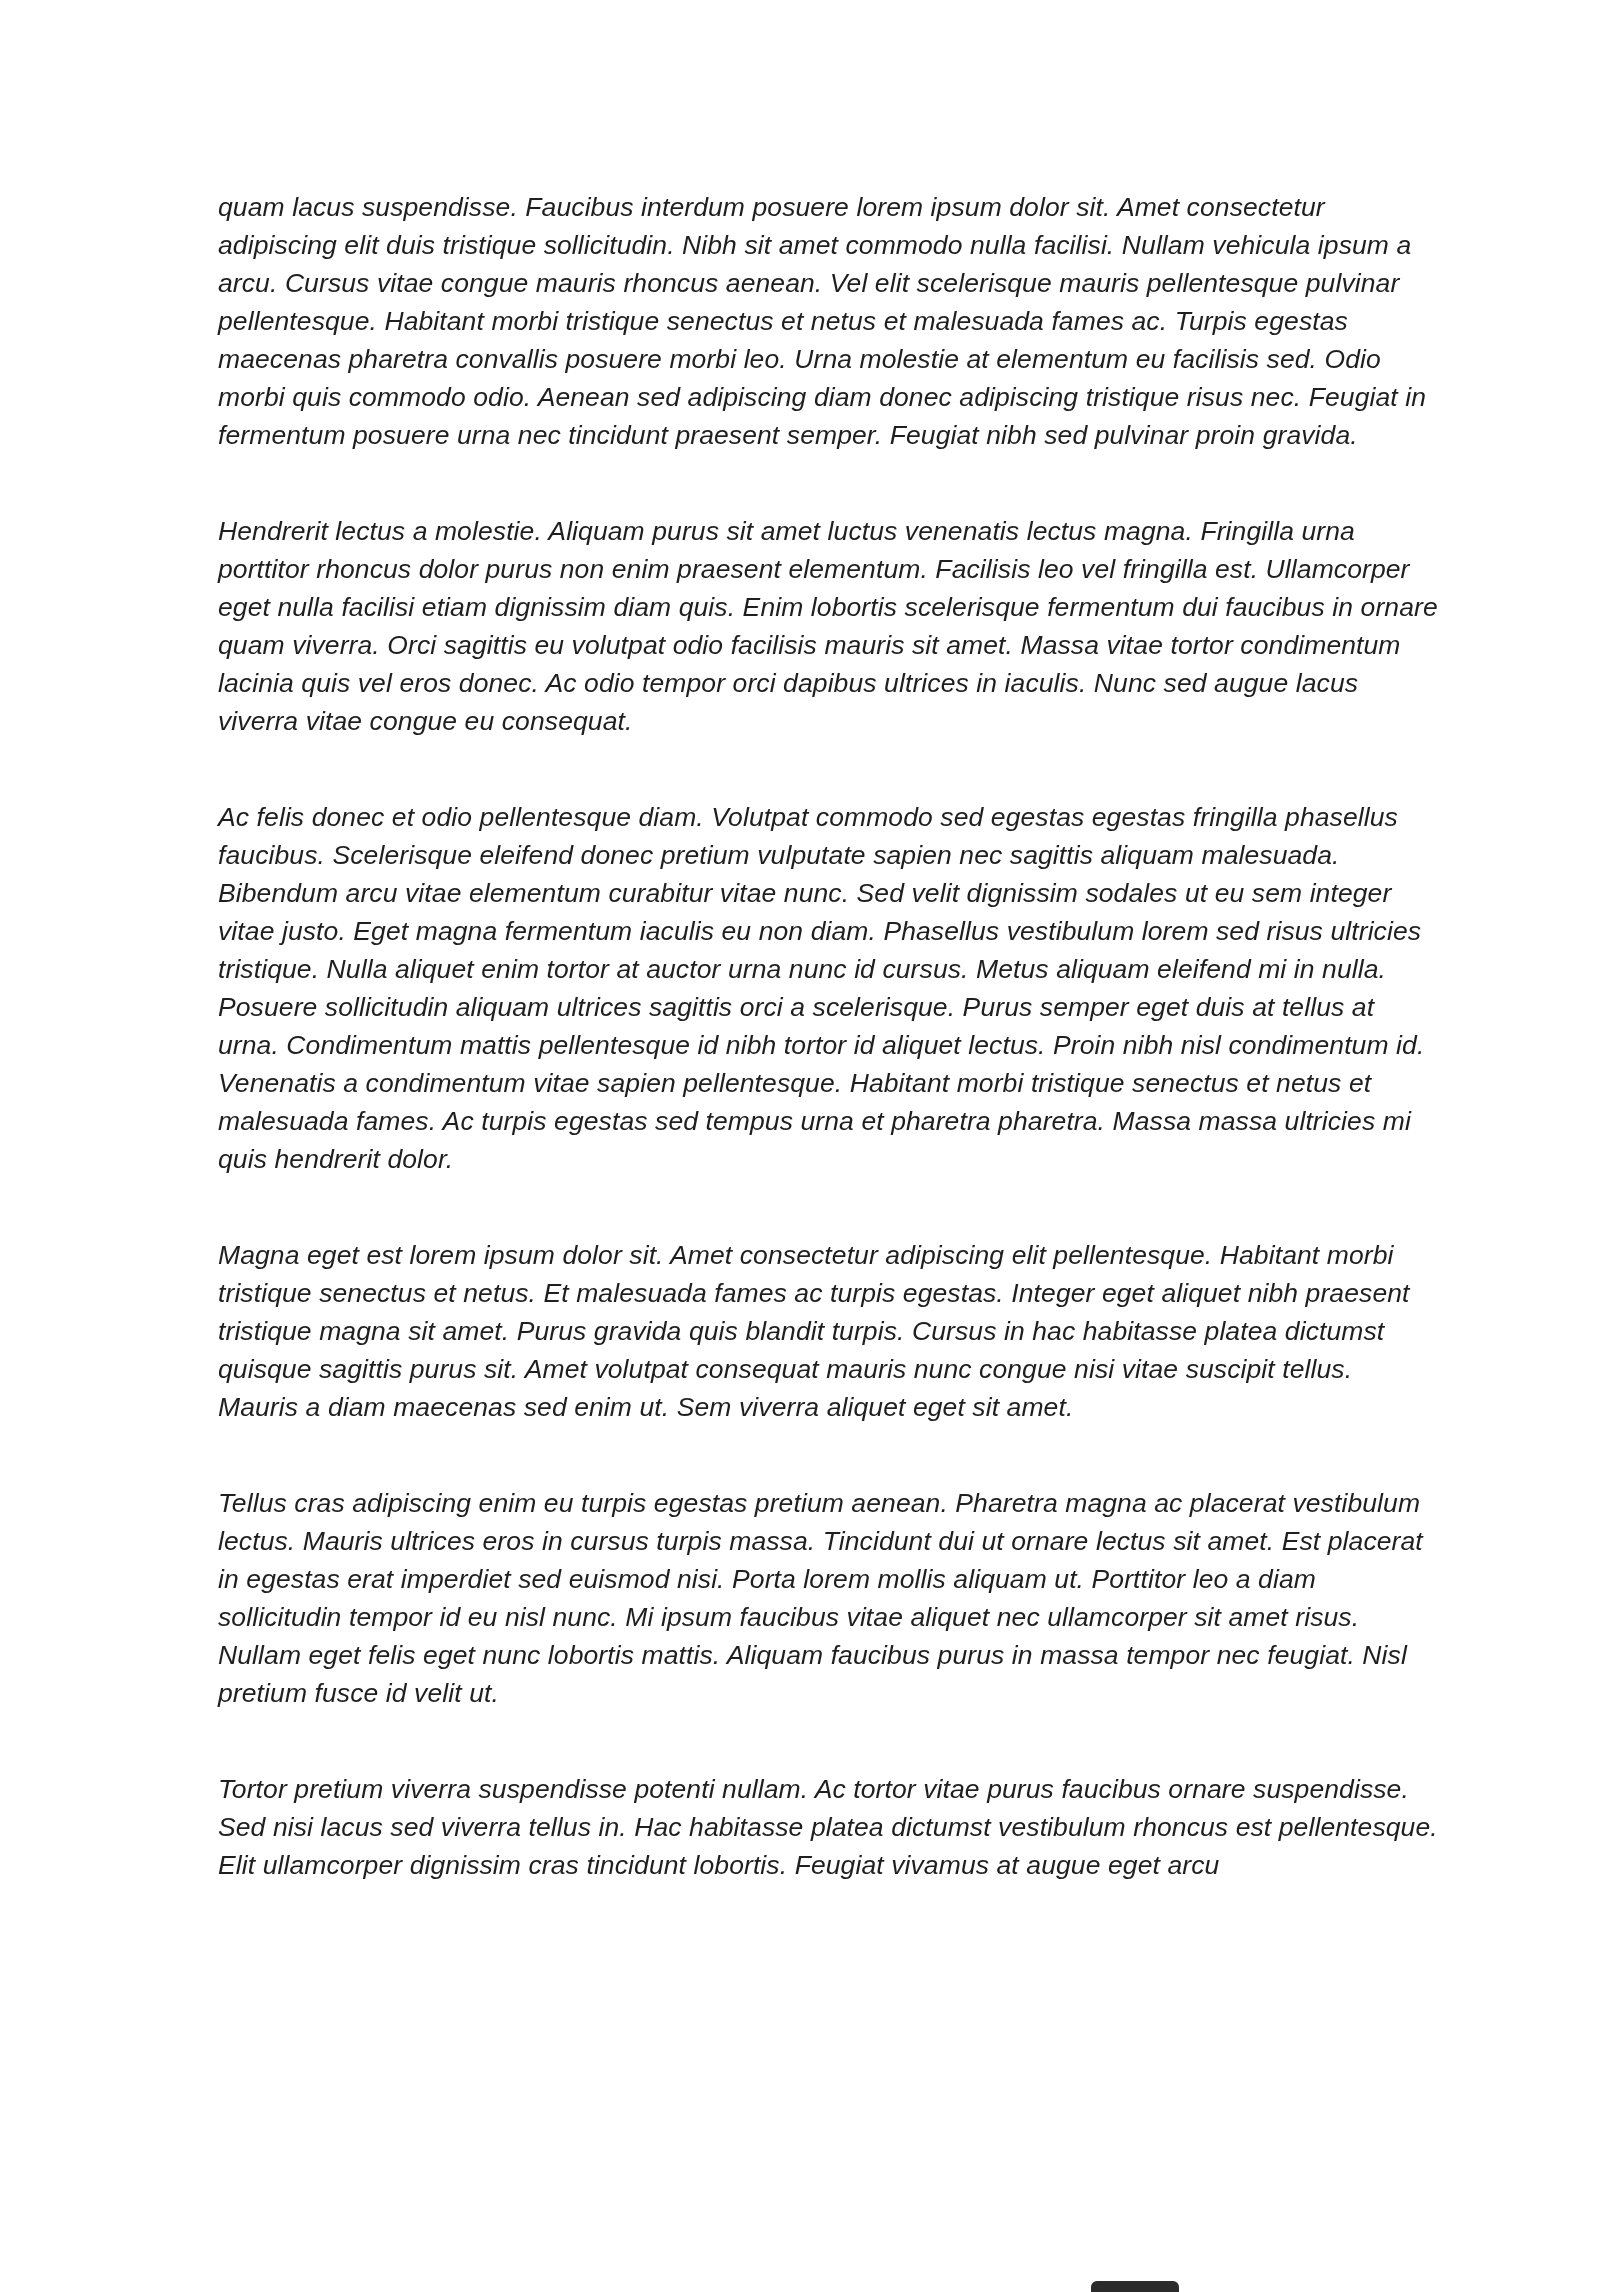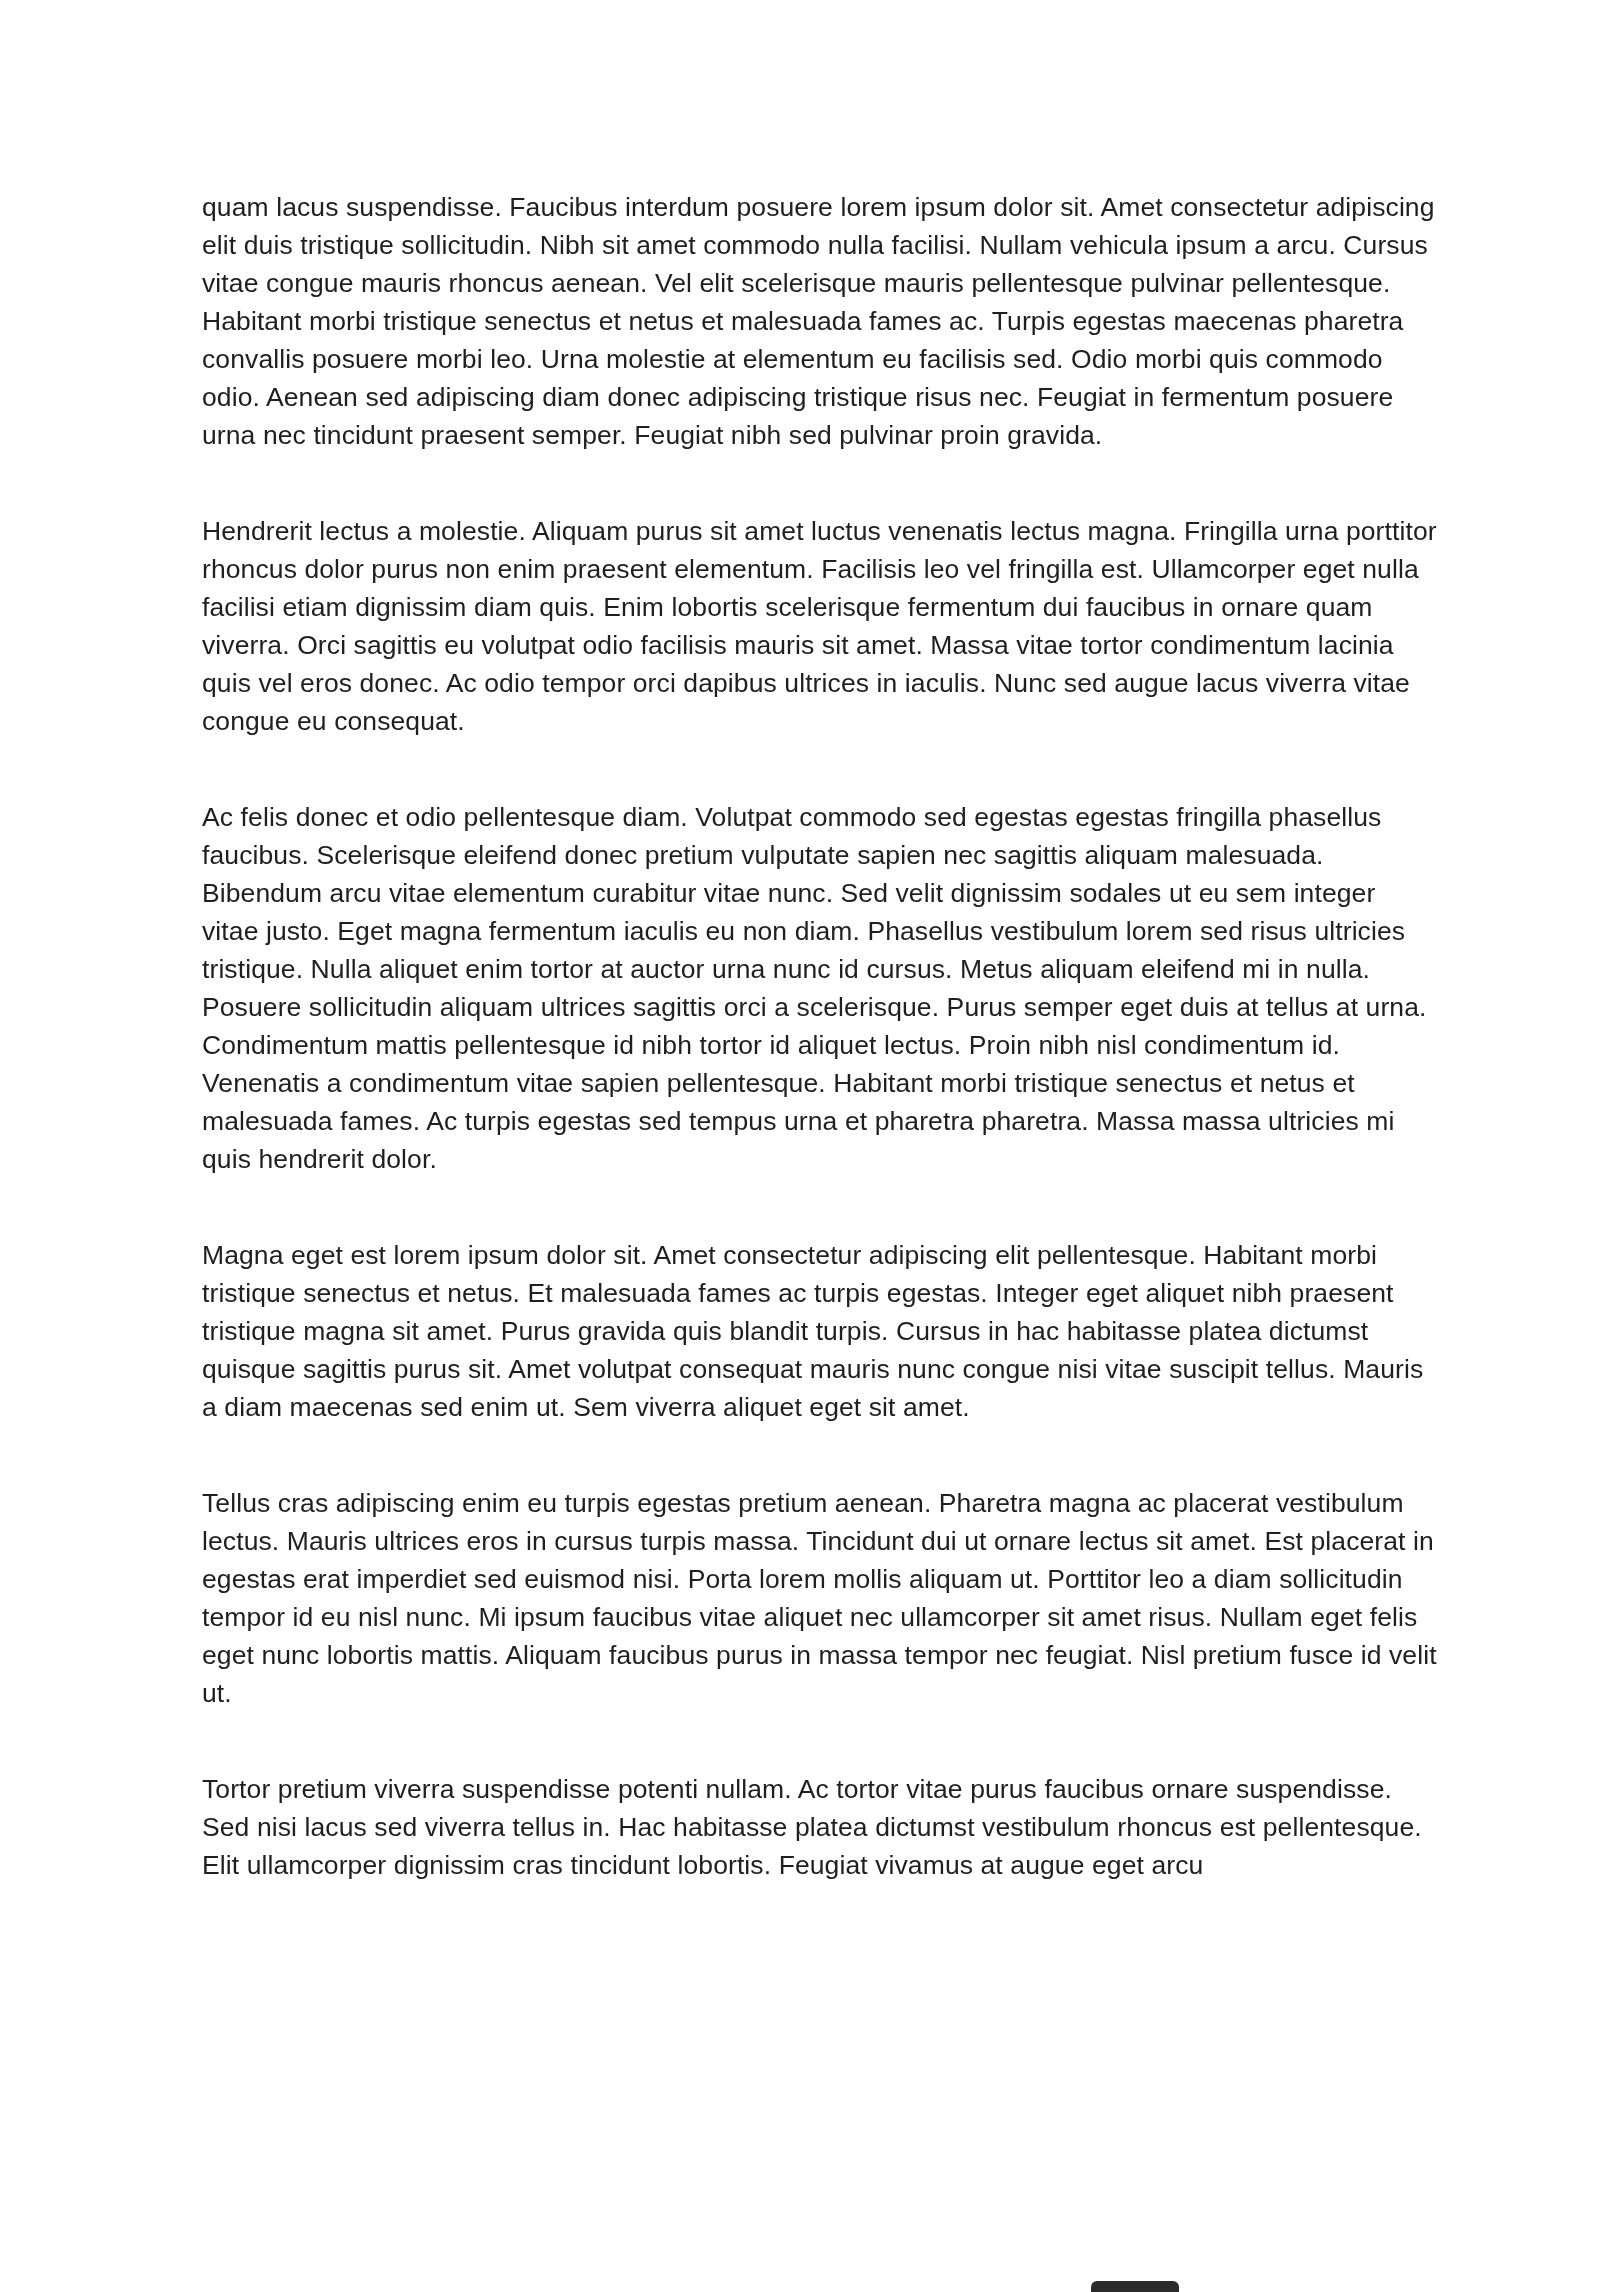--- a/index.html
+++ b/index.html
@@ -24,21 +24,22 @@
     left: 202px;
     top: 188px;
     width: 1237px;
     color: #1f1f1f;
     font-size: 26.5px;
     line-height: 38px;
     text-align: left;
     letter-spacing: 0.1px;
   }
   .doc-body p {
-    margin: 0 0 58px 0;
+    margin: 0 0 58px 16px;
+    font-style: italic;
   }
   .bottom-fragment {
     position: absolute;
     left: 1091px;
     top: 2281px;
     width: 88px;
     height: 11.8px;
     background: #2b2b2b;
     border-radius: 5.9px 5.9px 0 0;
   }

